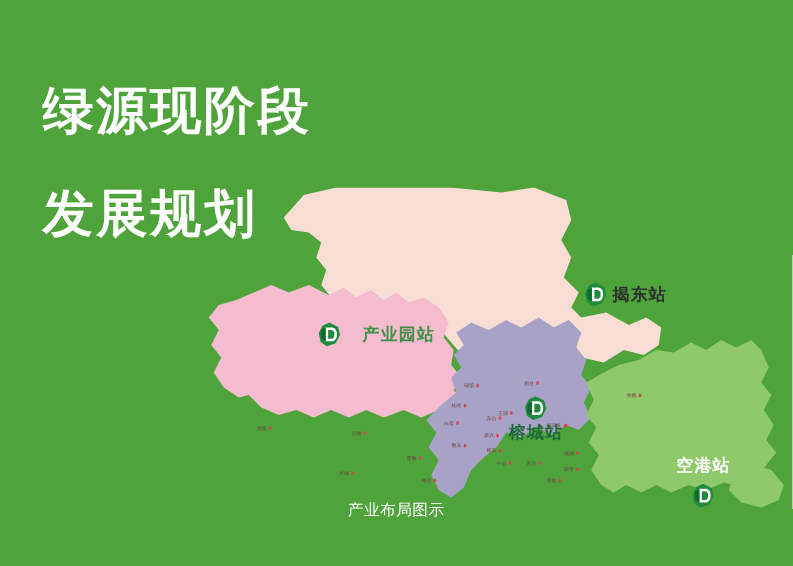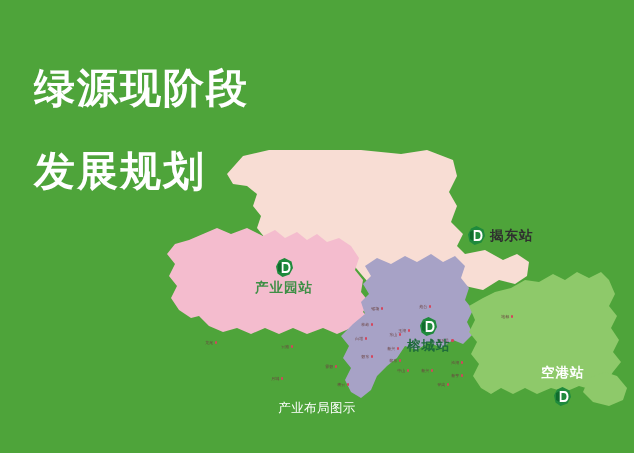--- a/index.html
+++ b/index.html
@@ -70,21 +70,21 @@
     font-weight: bold;
     letter-spacing: 1px;
   }
   .logo {
     width: 17px;
     height: 19px;
     flex: 0 0 auto;
   }
   #station-jiedong { left: 468px; top: 226px; }
   #station-jiedong .station-label { color: #2f2f2f; }
-  #station-chanyeyuan { left: 255px; top: 258px; flex-direction: column; gap: 2px; align-items: center; }
+  #station-chanyeyuan { left: 255px; top: 258px; flex-direction: row; gap: 18px; align-items: center; }
   #station-chanyeyuan .station-label { color: #3f8f46; }
   #station-rongcheng { left: 364px; top: 317px; flex-direction: column; gap: 1px; align-items: center; margin-left: 43px; }
   #station-rongcheng .station-label { color: #1f6b3a; }
   #station-konggang { left: 541px; top: 364px; flex-direction: column; }
   #station-konggang .station-label { color: #ffffff; }
   
   .city {
     position: absolute;
     z-index: 15;
     display: flex;

